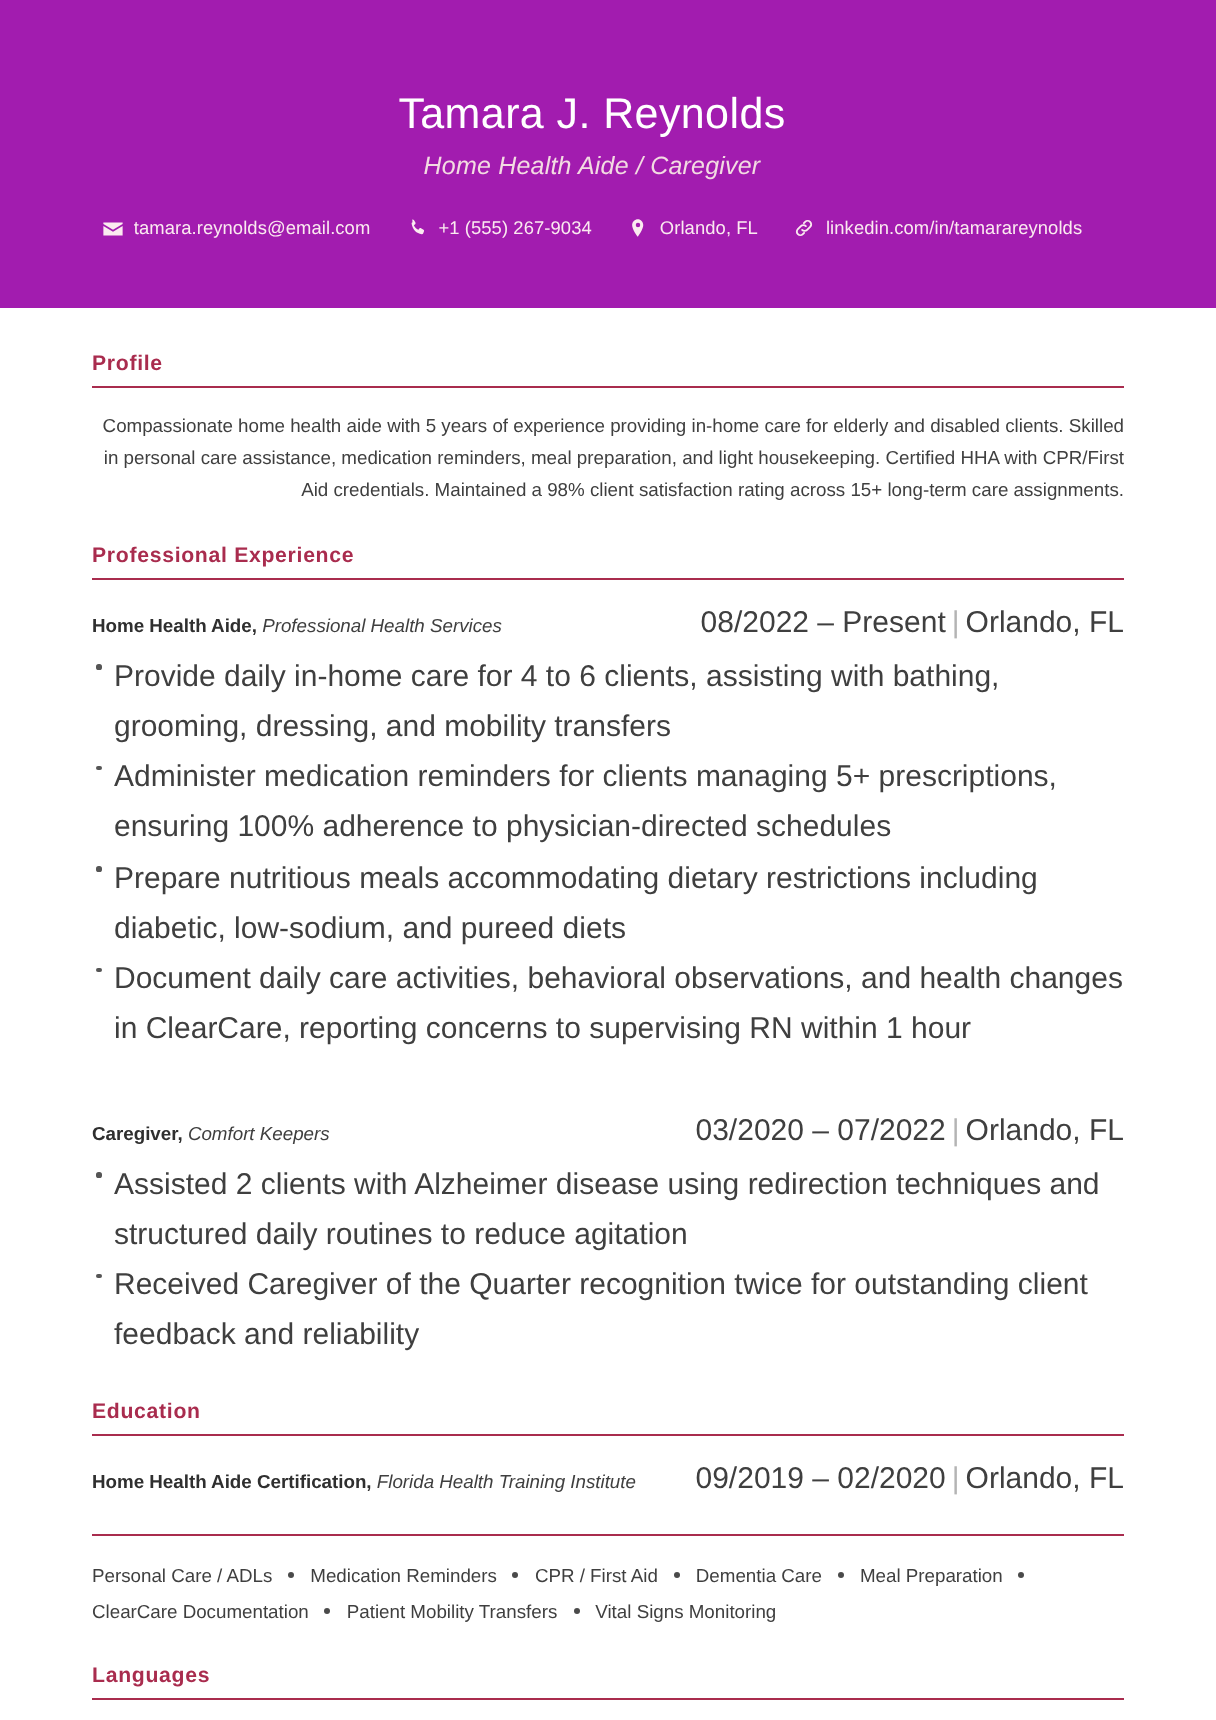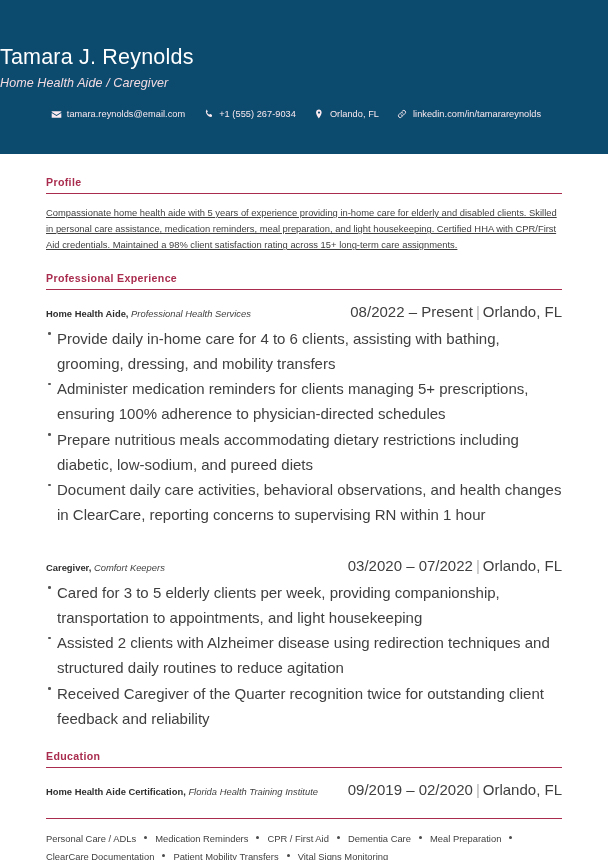--- a/index.html
+++ b/index.html
@@ -19,23 +19,24 @@
   .page {
     position: relative;
     width: 608px;
     height: 860px;
     background: #ffffff;
     overflow: hidden;
   }
 
   
   .header {
-    background: #0c4a6e;
+    background: #a21caf;
     width: 100%;
     padding: 44px 16px 34px 0;
+    text-align: center;
   }
 
   .full-name {
     font-size: 21.5px;
     font-weight: 400;
     color: #ffffff;
     letter-spacing: 0.2px;
     line-height: 1.25;
   }
 
@@ -97,22 +98,21 @@
     height: 1px;
     background: #a92c4e;
     width: 100%;
     margin-bottom: 11px;
   }
 
   .summary {
     font-size: 9.4px;
     line-height: 1.72;
     color: #3f3f3f;
-    text-align: left;
-    text-decoration: underline;
+    text-align: right;
   }
 
   
   .entry { margin-bottom: 0; }
   .entry + .entry { margin-top: 28px; }
 
   .entry-head {
     display: flex;
     justify-content: space-between;
     align-items: baseline;
@@ -262,21 +262,20 @@
               <li>Prepare nutritious meals accommodating dietary restrictions including diabetic, low-sodium, and pureed diets</li>
               <li>Document daily care activities, behavioral observations, and health changes in ClearCare, reporting concerns to supervising RN within 1 hour</li>
             </ul>
           </div>
           <div class="entry">
             <div class="entry-head">
               <div class="entry-left"><span class="entry-role">Caregiver, </span><span class="entry-org">Comfort Keepers</span></div>
               <div class="entry-meta"><span>03/2020 – 07/2022</span><span class="sep">|</span><span>Orlando, FL</span></div>
             </div>
             <ul class="bullets">
-              <li>Cared for 3 to 5 elderly clients per week, providing companionship, transportation to appointments, and light housekeeping</li>
               <li>Assisted 2 clients with Alzheimer disease using redirection techniques and structured daily routines to reduce agitation</li>
               <li>Received Caregiver of the Quarter recognition twice for outstanding client feedback and reliability</li>
             </ul>
           </div>
         </div>
     </div>
 
     <div class="spacer-lg"></div>
 
     <div class="section">

